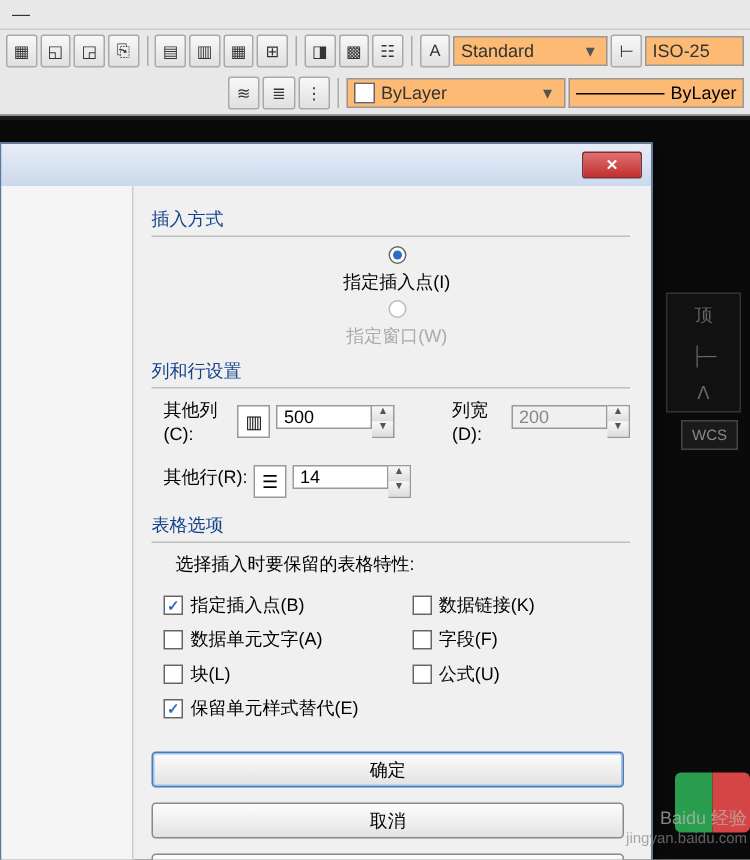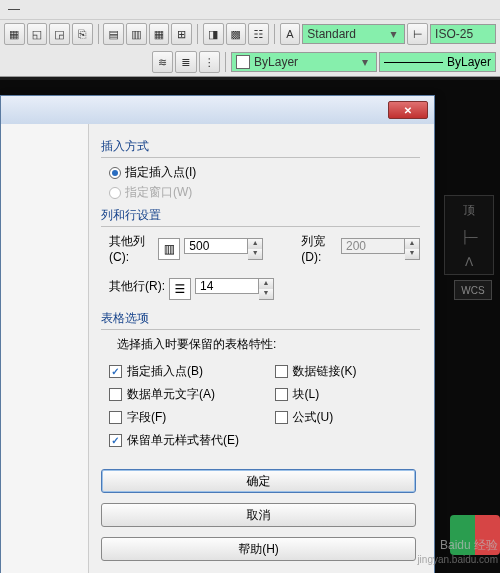--- a/index.html
+++ b/index.html
@@ -7,21 +7,21 @@
 
 
 .menubar { background: #e8e8e8; height: 20px; display: flex; border-bottom: 1px solid #ccc; }
 .menubar span { padding: 2px 8px; color: #333; }
 
 
 .toolbar-bg { background: #e8e8e8; border-bottom: 1px solid #999; }
 .toolbar-row { display: flex; align-items: center; height: 28px; padding: 0 4px; gap: 2px; }
 .tool-btn { width: 22px; height: 22px; background: linear-gradient(#f8f8f8,#e0e0e0); border: 1px solid #aaa; border-radius: 2px; display: flex; align-items: center; justify-content: center; font-size: 11px; color: #333; }
 .tool-sep { width: 1px; height: 20px; background: #aaa; margin: 0 3px; }
-.dropdown { background: #86efac; border: 1px solid #999; height: 20px; display: flex; align-items: center; padding: 0 4px; gap: 4px; }
+.dropdown { background: #fdba74; border: 1px solid #999; height: 20px; display: flex; align-items: center; padding: 0 4px; gap: 4px; }
 .dropdown-text { flex: 1; color: #333; }
 .dropdown-arrow { width: 14px; text-align: center; color: #555; }
 .swatch { width: 14px; height: 14px; background: #fff; border: 1px solid #666; }
 .line-preview { height: 1px; background: #000; flex: 1; }
 
 
 .canvas { position: absolute; top: 80px; left: 0; right: 0; bottom: 0; background: #0a0a0a; }
 .black-panel { position: absolute; left: 0; top: 310px; width: 85px; height: 175px; background: #000; border: 1px solid #333; }
 .black-panel .row-line { border-top: 1px solid #666; height: 18px; }
 .wcs-box { position: absolute; right: 8px; top: 200px; width: 38px; height: 20px; background: #1a1a1a; border: 1px solid #444; color: #888; display: flex; align-items: center; justify-content: center; font-size: 10px; }
@@ -33,21 +33,21 @@
 
 .dialog { position: absolute; left: 0; top: 95px; width: 435px; background: #f0f0f0; border: 1px solid #5a7aa0; box-shadow: 2px 2px 8px rgba(0,0,0,.4); }
 .dlg-title { background: linear-gradient(#e8eef8,#cbd9ec); height: 28px; display: flex; justify-content: flex-end; align-items: center; padding: 0 6px; }
 .close-btn { width: 40px; height: 18px; background: linear-gradient(#e07070,#c03030); border: 1px solid #803030; border-radius: 2px; color: #fff; display: flex; align-items: center; justify-content: center; font-weight: bold; font-size: 10px; }
 .dlg-body { padding: 8px 14px 14px 100px; position: relative; }
 .left-strip { position: absolute; left: 0; top: 0; width: 88px; height: 100%; border-right: 1px solid #ccc; background: #f5f5f5; }
 
 .group-title { color: #15428b; font-weight: normal; margin: 6px 0 2px; }
 .group-rule { height: 1px; background: #c0c0c0; margin-bottom: 6px; }
 
-.radio-row { display: flex; align-items: center; gap: 4px; margin: 3px 0 3px 8px; }
+.radio-row { display: flex; align-items: center; gap: 4px; margin: 3px 0 3px 8px; flex-direction: column; }
 .radio { width: 12px; height: 12px; border: 1px solid #666; border-radius: 50%; display: flex; align-items: center; justify-content: center; background: #fff; }
 .radio.checked::after { content: ""; width: 6px; height: 6px; background: #2a6dc0; border-radius: 50%; }
 .radio.disabled { border-color: #bbb; }
 .radio-label.disabled { color: #aaa; }
 
 .field-grid { display: flex; gap: 30px; margin-top: 6px; }
 .field-col { display: flex; flex-direction: row; gap: 4px; }
 .field-label { margin-left: 8px; }
 .spin-row { display: flex; align-items: center; gap: 4px; }
 .icon-cell { width: 22px; height: 22px; background: #fff; border: 1px solid #999; display: flex; align-items: center; justify-content: center; }
@@ -216,25 +216,25 @@
       <div class="check-row">
         <span class="checkbox"></span>
         <span>数据链接(K)</span>
       </div>
       <div class="check-row">
         <span class="checkbox"></span>
         <span>数据单元文字(A)</span>
       </div>
       <div class="check-row">
         <span class="checkbox"></span>
+        <span>字段(F)</span>
+      </div>
+      <div class="check-row">
+        <span class="checkbox"></span>
         <span>块(L)</span>
-      </div>
-      <div class="check-row">
-        <span class="checkbox"></span>
-        <span>字段(F)</span>
       </div>
       <div class="check-row">
         <span class="checkbox"></span>
         <span>公式(U)</span>
       </div>
       <div class="check-row">
         <span class="checkbox">✓</span>
         <span>保留单元样式替代(E)</span>
       </div>
     </div>

